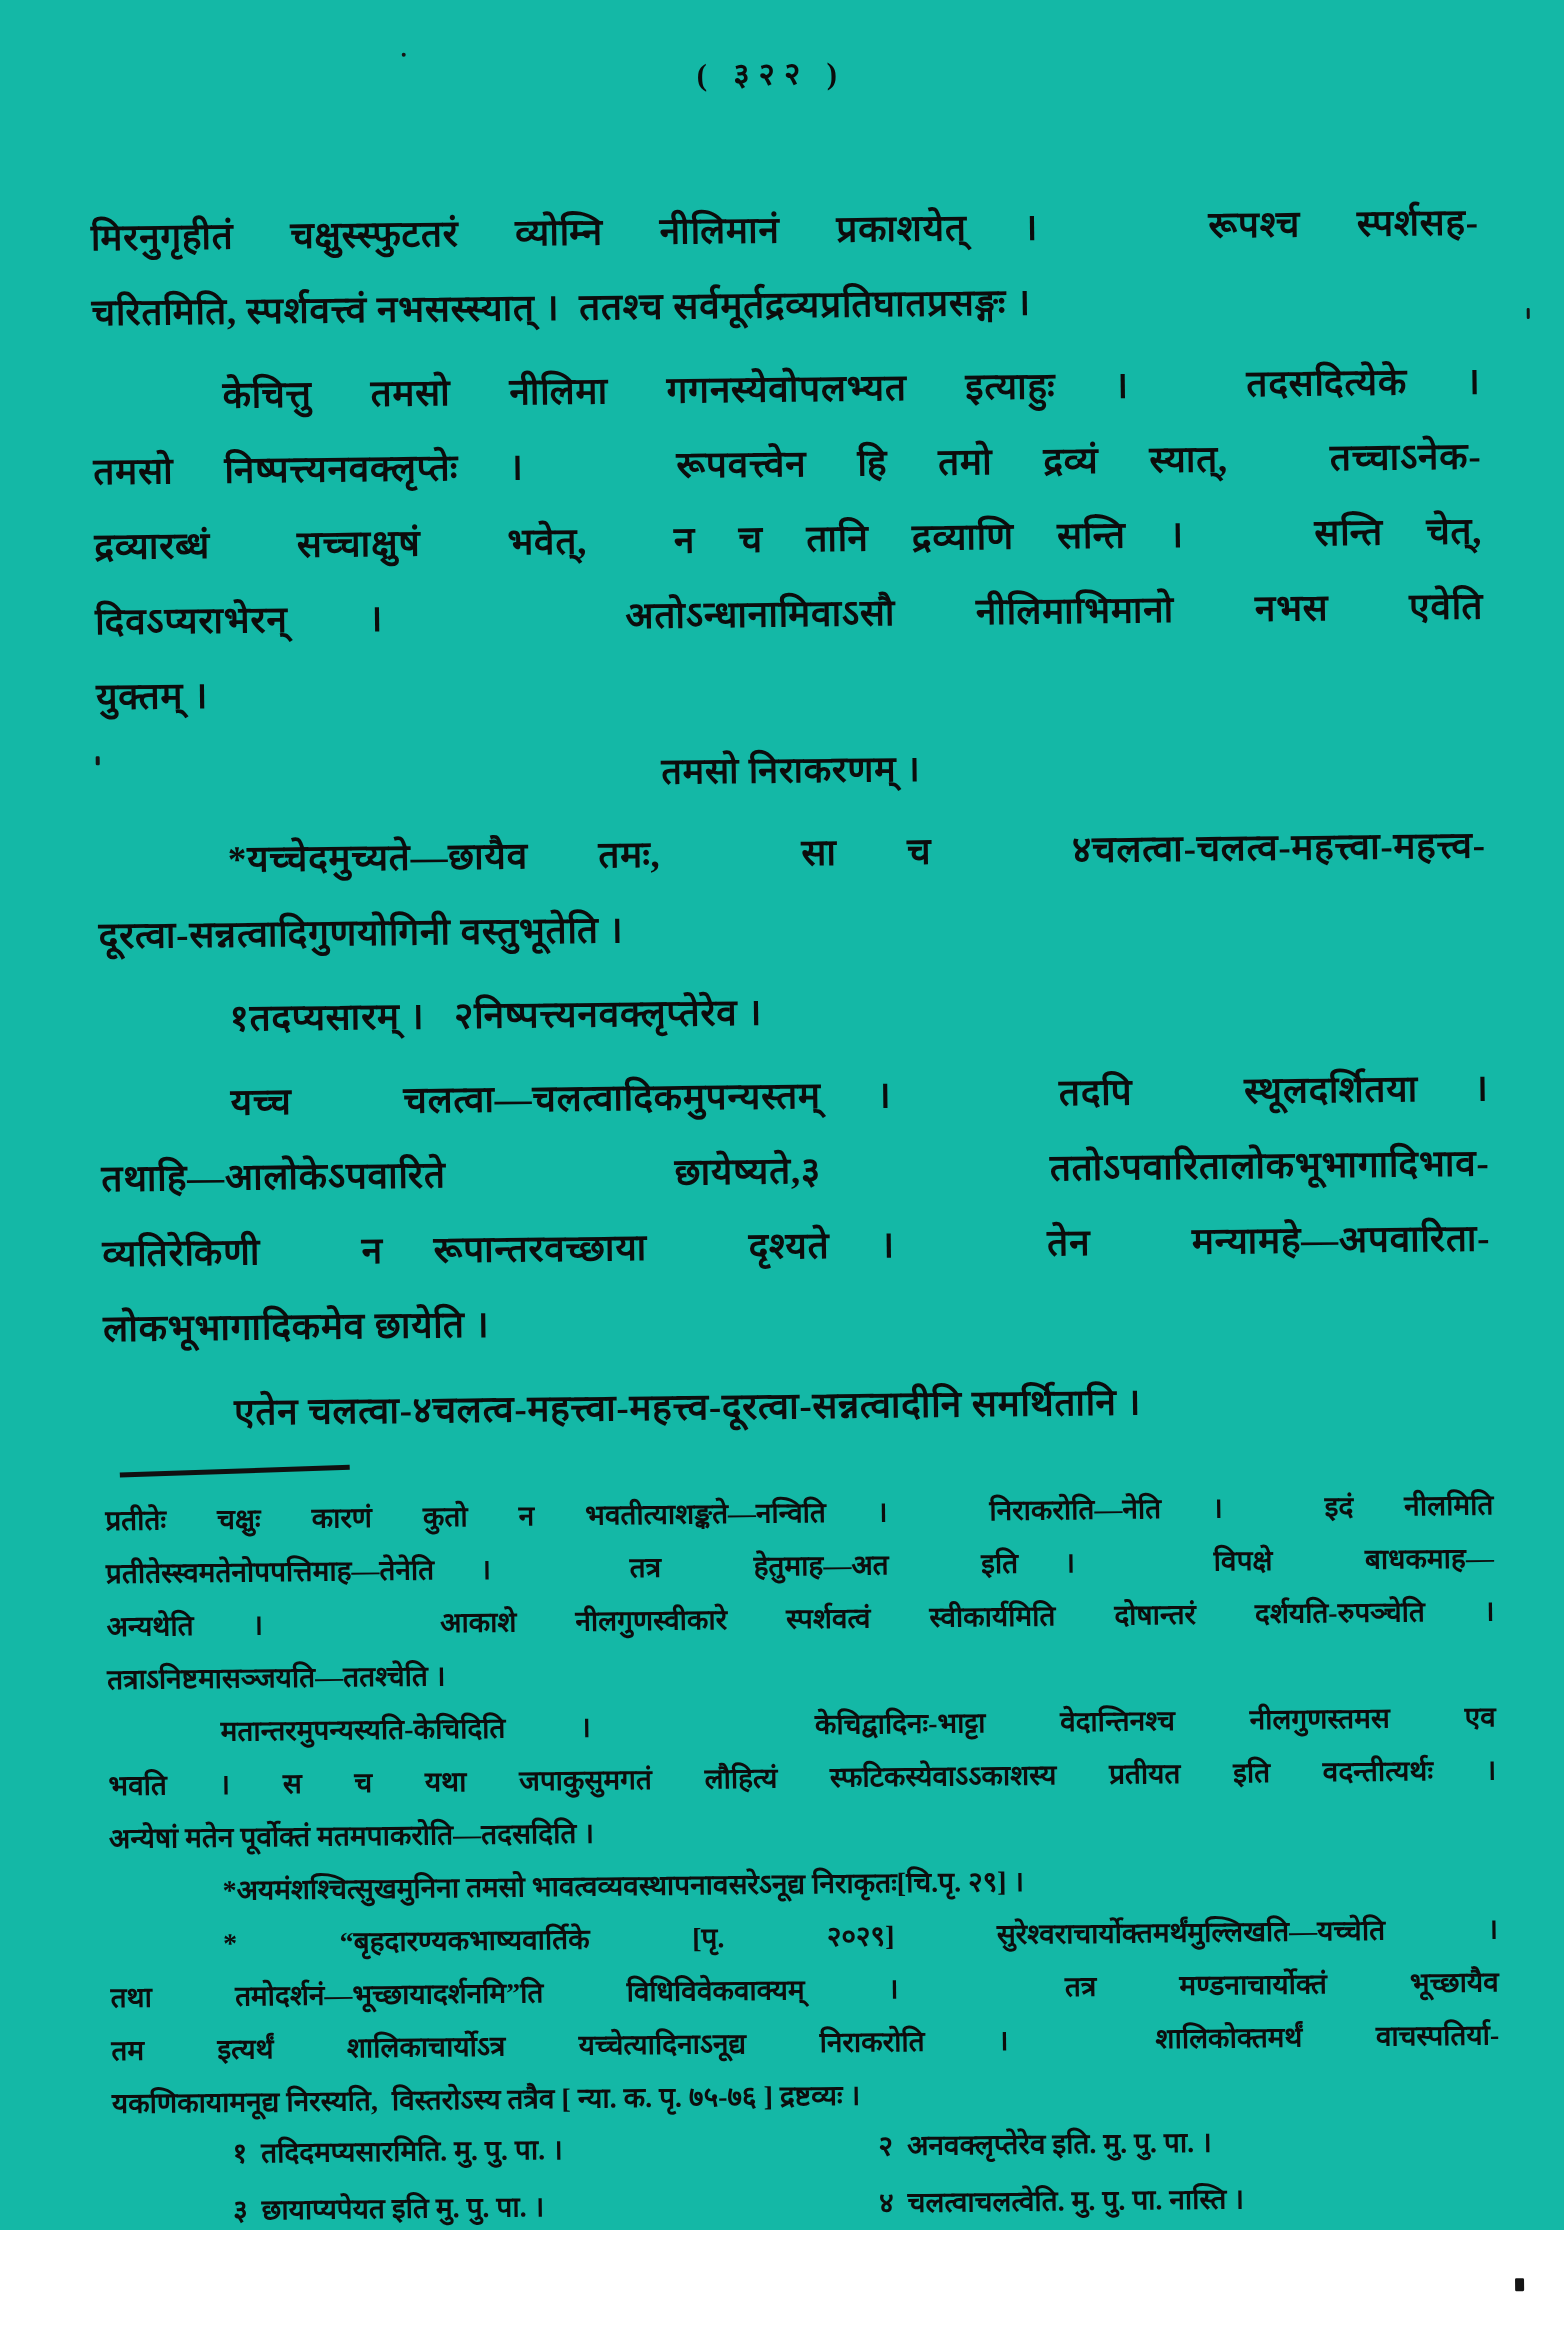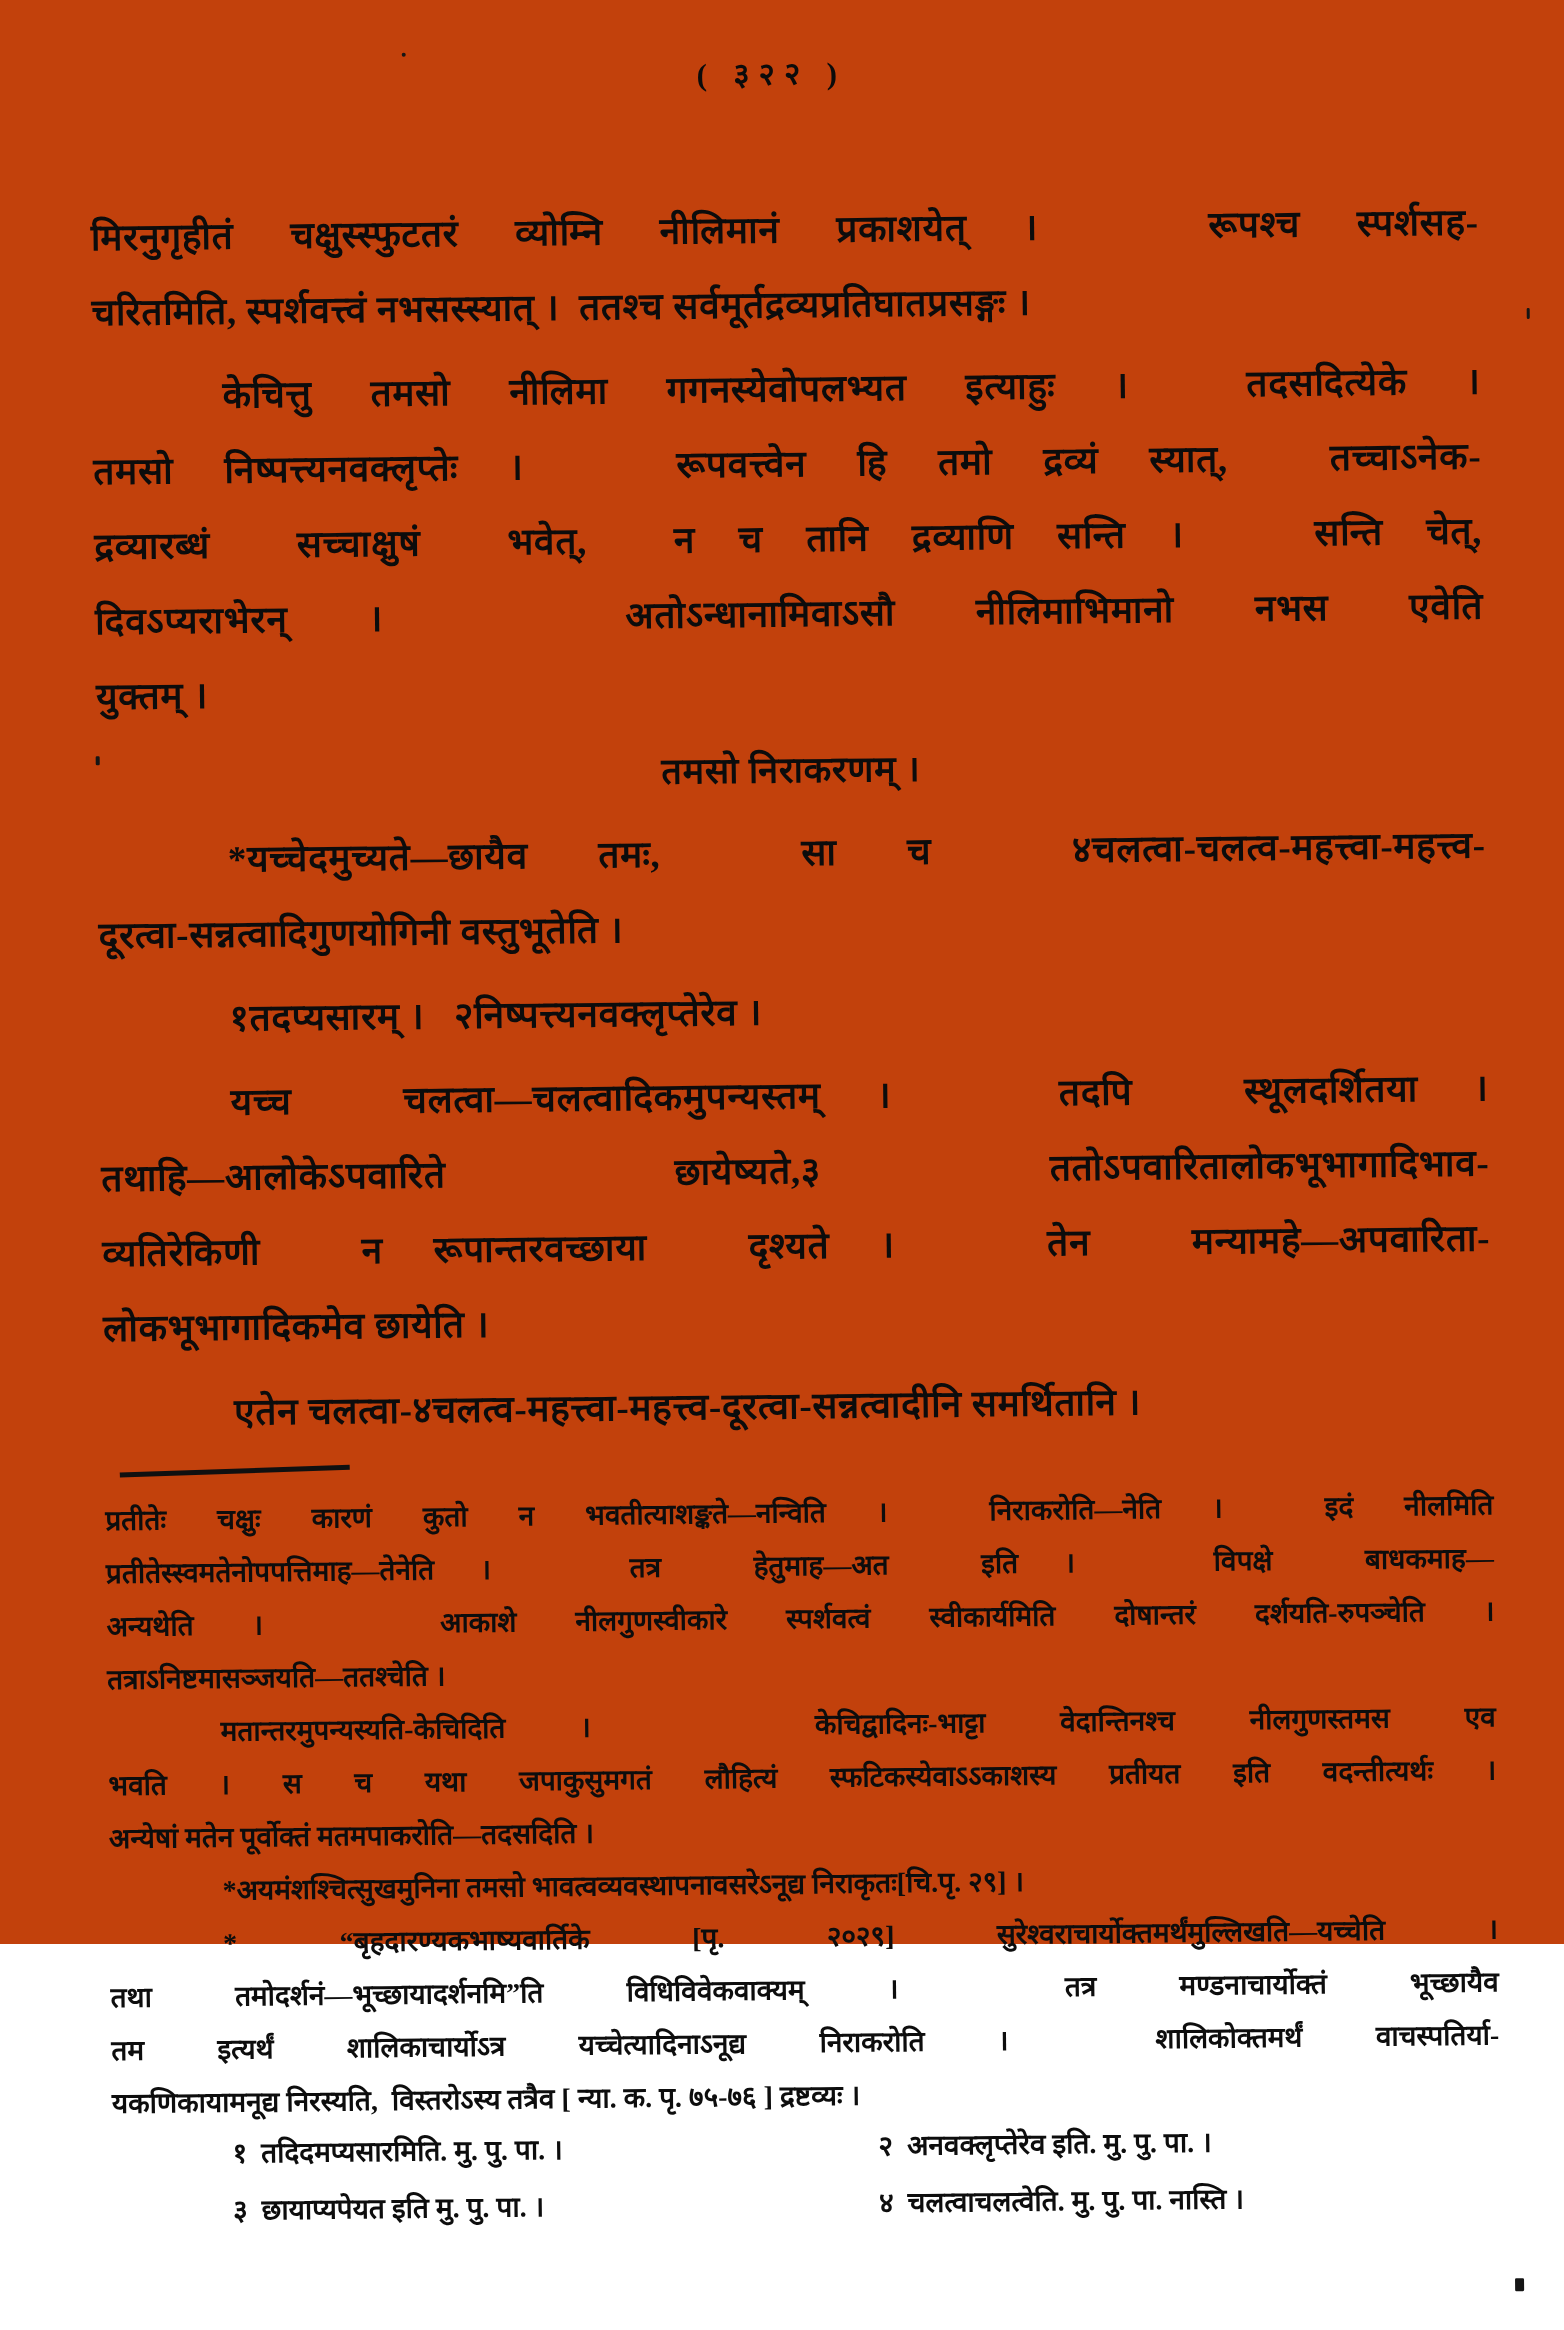--- a/index.html
+++ b/index.html
@@ -7,22 +7,22 @@
     padding: 0;
     width: 1565px;
     height: 2330px;
     background: #ffffff;
     overflow: hidden;
     font-family: "Liberation Serif", "DejaVu Serif", serif;
   }
   .page {
     position: relative;
     width: 1565px;
-    height: 1944px;
-    background: #c2410c;
+    height: 2230px;
+    background: #14b8a6;
     color: #0b0b0b;
   }
   .skew {
     position: absolute;
     left: 0; top: 0;
     width: 1565px;
     height: 2330px;
     transform: rotate(-0.65deg);
     transform-origin: 30% 45%;
   }

